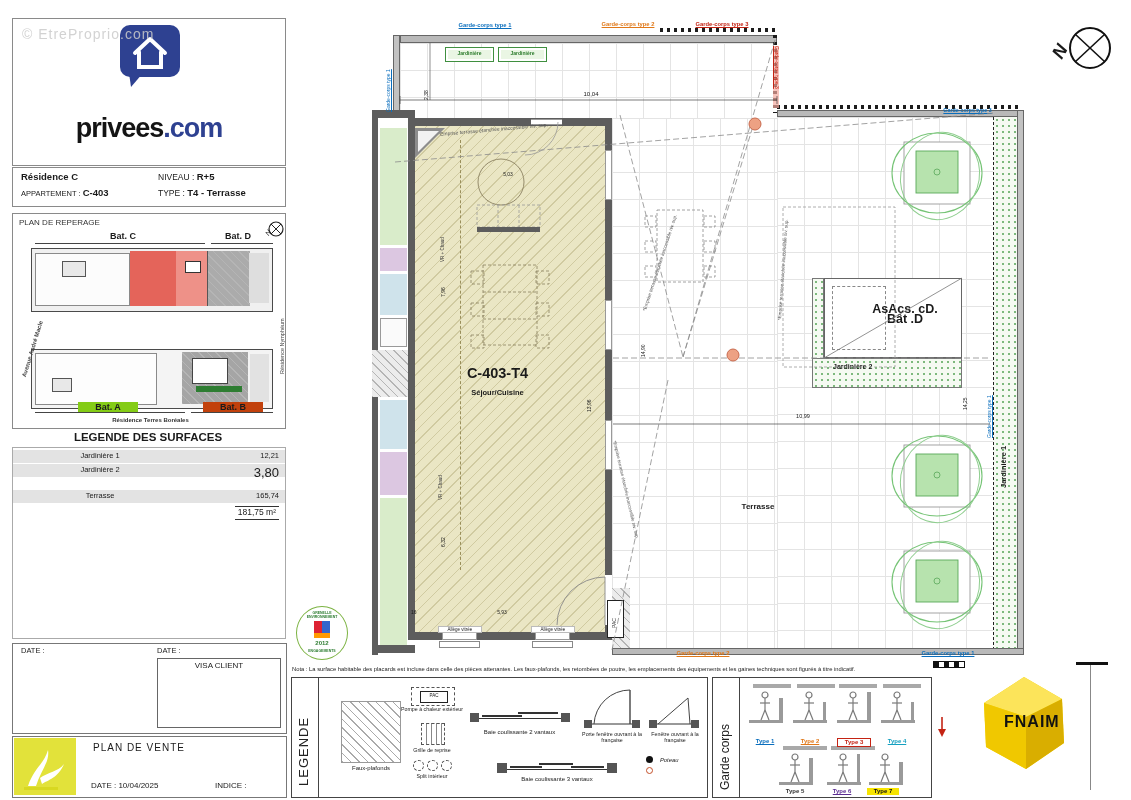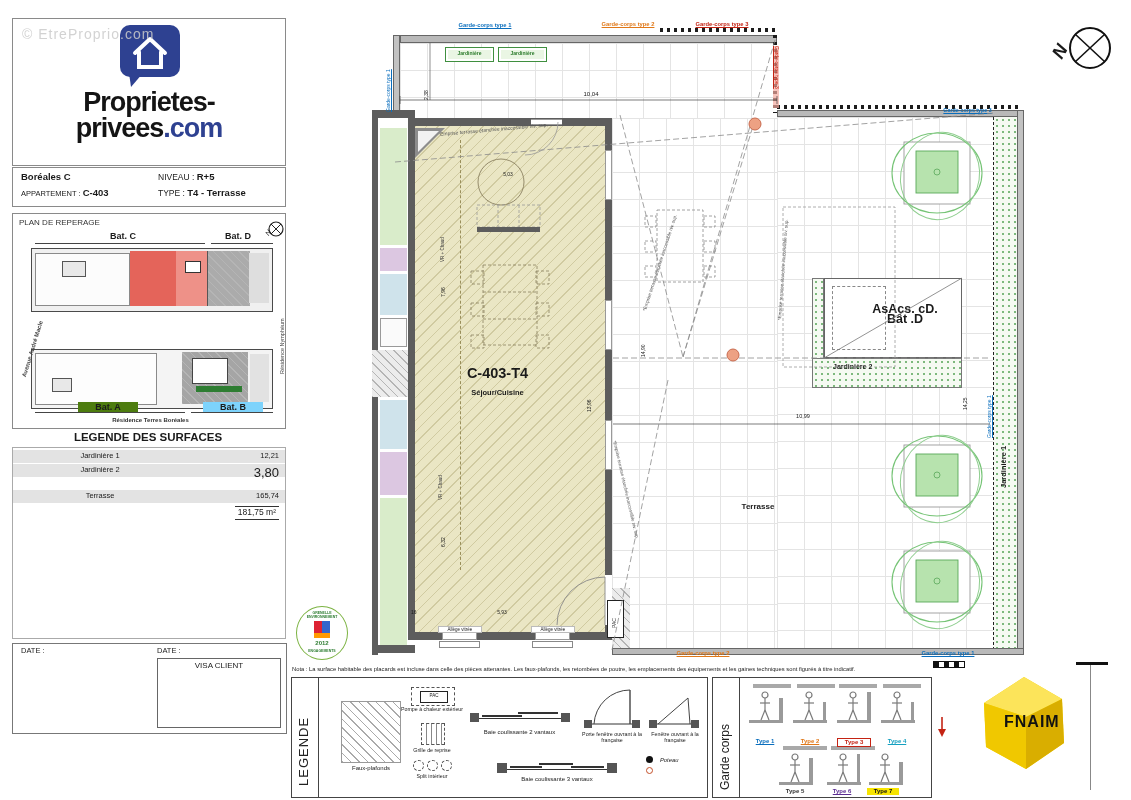--- a/index.html
+++ b/index.html
@@ -36,28 +36,27 @@
 
   <div class="t" style="left:22px;top:26px;font-size:14px;color:#cbcbcb;opacity:.85;z-index:6;letter-spacing:1px;">© EtreProprio.com</div>
 
   <div class="bx" style="left:12px;top:18px;width:272px;height:146px;">
     <svg style="position:absolute;left:102px;top:4px;" width="70" height="66" viewBox="0 0 70 66">
       <rect x="5" y="2" width="60" height="52" rx="10" fill="#2e4191"></rect>
       <polygon points="14,50 28,50 16,64" fill="#2e4191"></polygon>
       <path d="M20,30 L35,16 L50,30" fill="none" stroke="#fff" stroke-width="4" stroke-linecap="round" stroke-linejoin="round"></path>
       <path d="M24,29 V44 H46 V29" fill="none" stroke="#fff" stroke-width="4" stroke-linecap="round"></path>
     </svg>
-    <div class="t b c" style="left:0;top:68px;width:272px;font-size:27px;letter-spacing:-1px;color:#141414;">Proprietes-</div>
     <div class="t c" style="left:0;top:94px;width:272px;font-size:27px;font-weight:bold;letter-spacing:-1px;">
       <span style="color:#141414;">privees</span><span style="color:#2e4191;">.com</span>
     </div>
   </div>
 
   <div class="bx" style="left:12px;top:167px;width:272px;height:38px;">
-    <div class="t b" style="left:8px;top:4px;font-size:9.5px;">Boréales C</div>
+    <div class="t b" style="left:8px;top:4px;font-size:9.5px;">Résidence C</div>
     <div class="t" style="left:145px;top:4px;font-size:8.5px;">
       <span>NIVEAU :</span>
       <span class="b" style="font-size:9.5px;">R+5</span>
     </div>
     <div class="t" style="left:8px;top:20px;font-size:7.5px;">
       <span>APPARTEMENT :</span>
       <span class="b" style="font-size:9.5px;">C-403</span>
     </div>
     <div class="t" style="left:145px;top:20px;font-size:8.5px;">
       <span>TYPE :</span>
@@ -92,22 +91,22 @@
       <div class="abs" style="left:3px;top:3px;width:120px;height:50px;background:#fdfdfd;border:1px solid #8a8a8a;"></div>
       <div class="abs" style="left:20px;top:28px;width:18px;height:12px;border:1px solid #555;background:#e8e8e8;"></div>
       <div class="abs hatchg" style="left:150px;top:2px;width:66px;height:52px;background-color:#a5a5a5;"></div>
       <div class="abs" style="left:160px;top:8px;width:34px;height:24px;background:#fff;border:1px solid #444;"></div>
       <div class="abs" style="left:164px;top:36px;width:46px;height:6px;background:#2e7d32;"></div>
       <div class="abs" style="left:218px;top:4px;width:19px;height:48px;background:#e2e2e2;"></div>
     </div>
 
     <div class="abs" style="left:22px;top:198px;width:150px;height:1px;background:#444;"></div>
     <div class="abs" style="left:178px;top:198px;width:82px;height:1px;background:#444;"></div>
-    <div class="t b c" style="left:65px;top:188px;width:60px;font-size:9px;background:#4d7c0f;">Bat. A</div>
-    <div class="t b c" style="left:190px;top:188px;width:60px;font-size:9px;background:#7dd3fc;">Bat. B</div>
+    <div class="t b c" style="left:65px;top:188px;width:60px;font-size:9px;background:#84cc16;">Bat. A</div>
+    <div class="t b c" style="left:190px;top:188px;width:60px;font-size:9px;background:#c2410c;">Bat. B</div>
     <div class="t b c" style="left:45px;top:203px;width:185px;font-size:6px;color:#333;">Résidence Terres Boréales</div>
     <div class="t b rot" style="left:8px;top:162px;width:92px;font-size:6px;color:#444;transform:rotate(-73deg);">Avenue André Macle</div>
     <div class="t rot" style="left:266px;top:160px;width:92px;font-size:5.5px;color:#444;transform:rotate(-90deg);">Résidence Nymphéum</div>
   </div>
 
   <div class="t b c" style="left:12px;top:431px;width:272px;font-size:11.5px;">LEGENDE DES SURFACES</div>
   <div class="bx" style="left:12px;top:447px;width:272px;height:190px;border-color:#aaa;">
     <div class="grow" style="top:2px;">
       <div class="t c" style="left:0;top:2px;width:64%;font-size:7.5px;">Jardinière 1</div>
       <div class="t" style="right:6px;top:2px;font-size:7.5px;">12,21</div>
@@ -124,20 +123,32 @@
   </div>
 
   <div class="bx" style="left:12px;top:643px;width:273px;height:89px;border-color:#777;">
     <div class="t" style="left:8px;top:3px;font-size:7.5px;">DATE :</div>
     <div class="t" style="left:144px;top:3px;font-size:7.5px;">DATE :</div>
     <div class="vbx" style="left:144px;top:14px;width:122px;height:68px;">
       <div class="t c" style="left:0;top:2px;width:100%;font-size:8px;">VISA CLIENT</div>
     </div>
   </div>
 
+  <div class="bx" style="left:12px;top:736px;width:273px;height:60px;border-color:#777;">
+    <div class="abs" style="left:1px;top:1px;width:62px;height:57px;background:#e2e23a;">
+      <svg width="62" height="57" viewBox="0 0 62 57">
+        <path d="M14,48 C20,30 30,26 34,12 C36,24 26,34 22,48 Z" fill="#fff"></path>
+        <path d="M26,40 C34,34 44,34 50,26 C44,40 34,42 28,46 Z" fill="#fff"></path>
+        <rect x="10" y="49" width="34" height="3" fill="#d8d820"></rect>
+      </svg>
+    </div>
+    <div class="t" style="left:80px;top:5px;font-size:10px;letter-spacing:1px;">PLAN DE VENTE</div>
+    <div class="t" style="left:78px;top:44px;font-size:8px;">DATE : 10/04/2025</div>
+    <div class="t" style="left:202px;top:44px;font-size:8px;">INDICE :</div>
+  </div>
 
   <div class="abs" style="left:290px;top:10px;width:745px;height:650px;">
 
     <div class="abs grid" style="left:110px;top:33px;width:377px;height:75px;"></div>
     <div class="abs grid" style="left:322px;top:108px;width:165px;height:530px;"></div>
     <div class="abs grid" style="left:487px;top:107px;width:216px;height:531px;"></div>
 
     <div class="abs dots" style="left:703px;top:107px;width:24px;height:533px;border-left:1.5px dashed #222;"></div>
 
     <div class="wall" style="left:110px;top:25px;width:377px;height:8px;background:#b9b9b9;border:1px solid #666;box-sizing:border-box;"></div>

